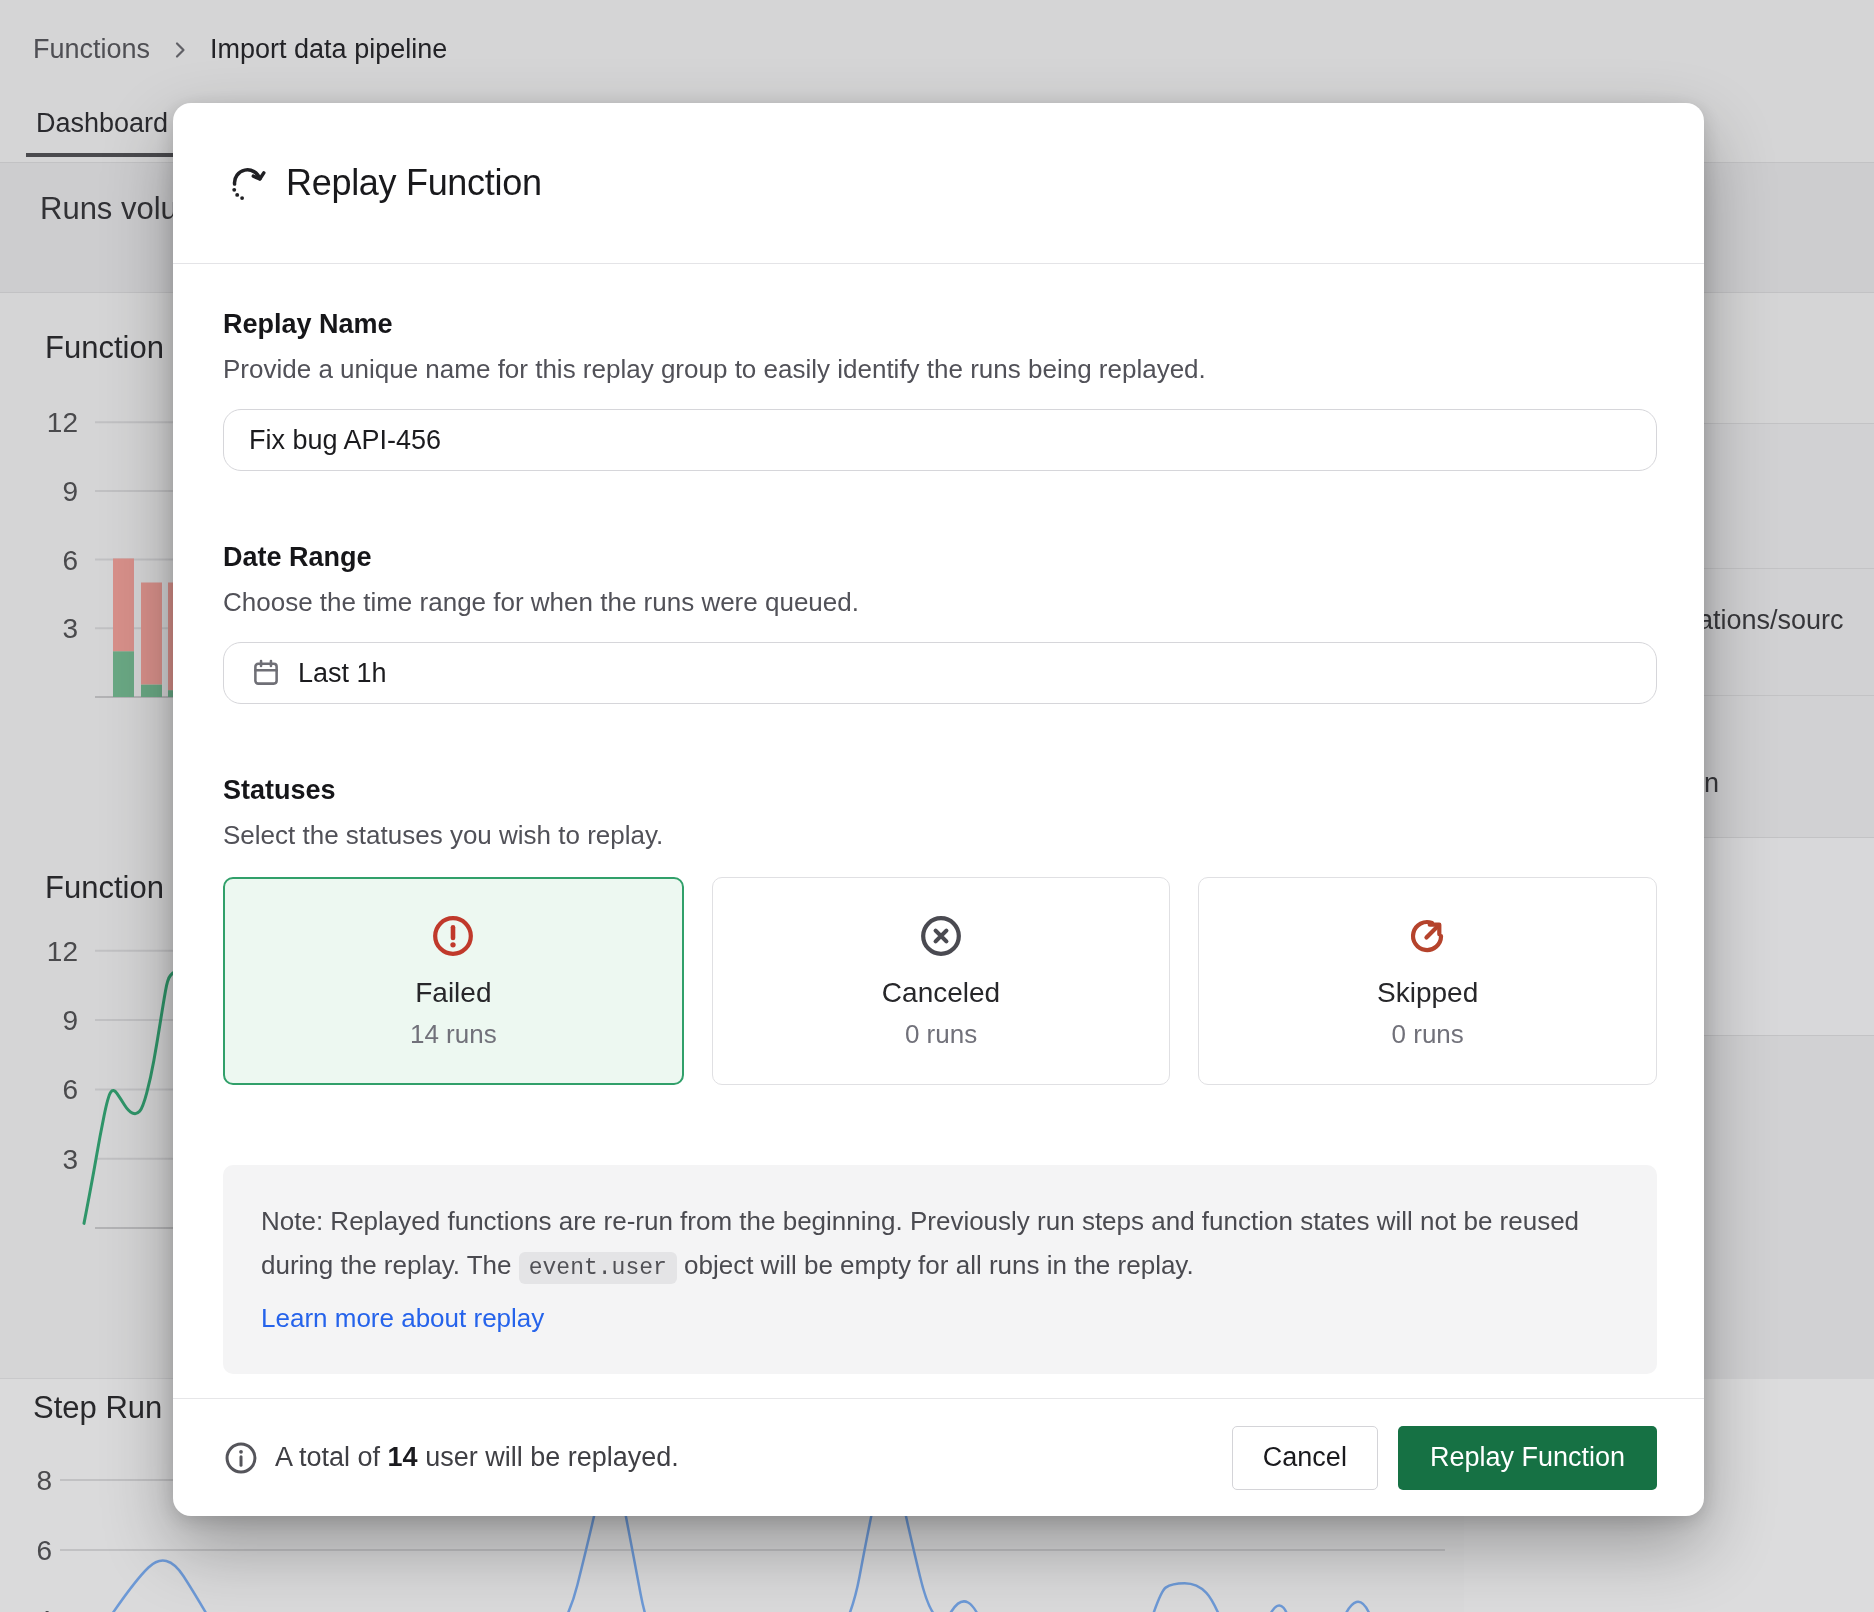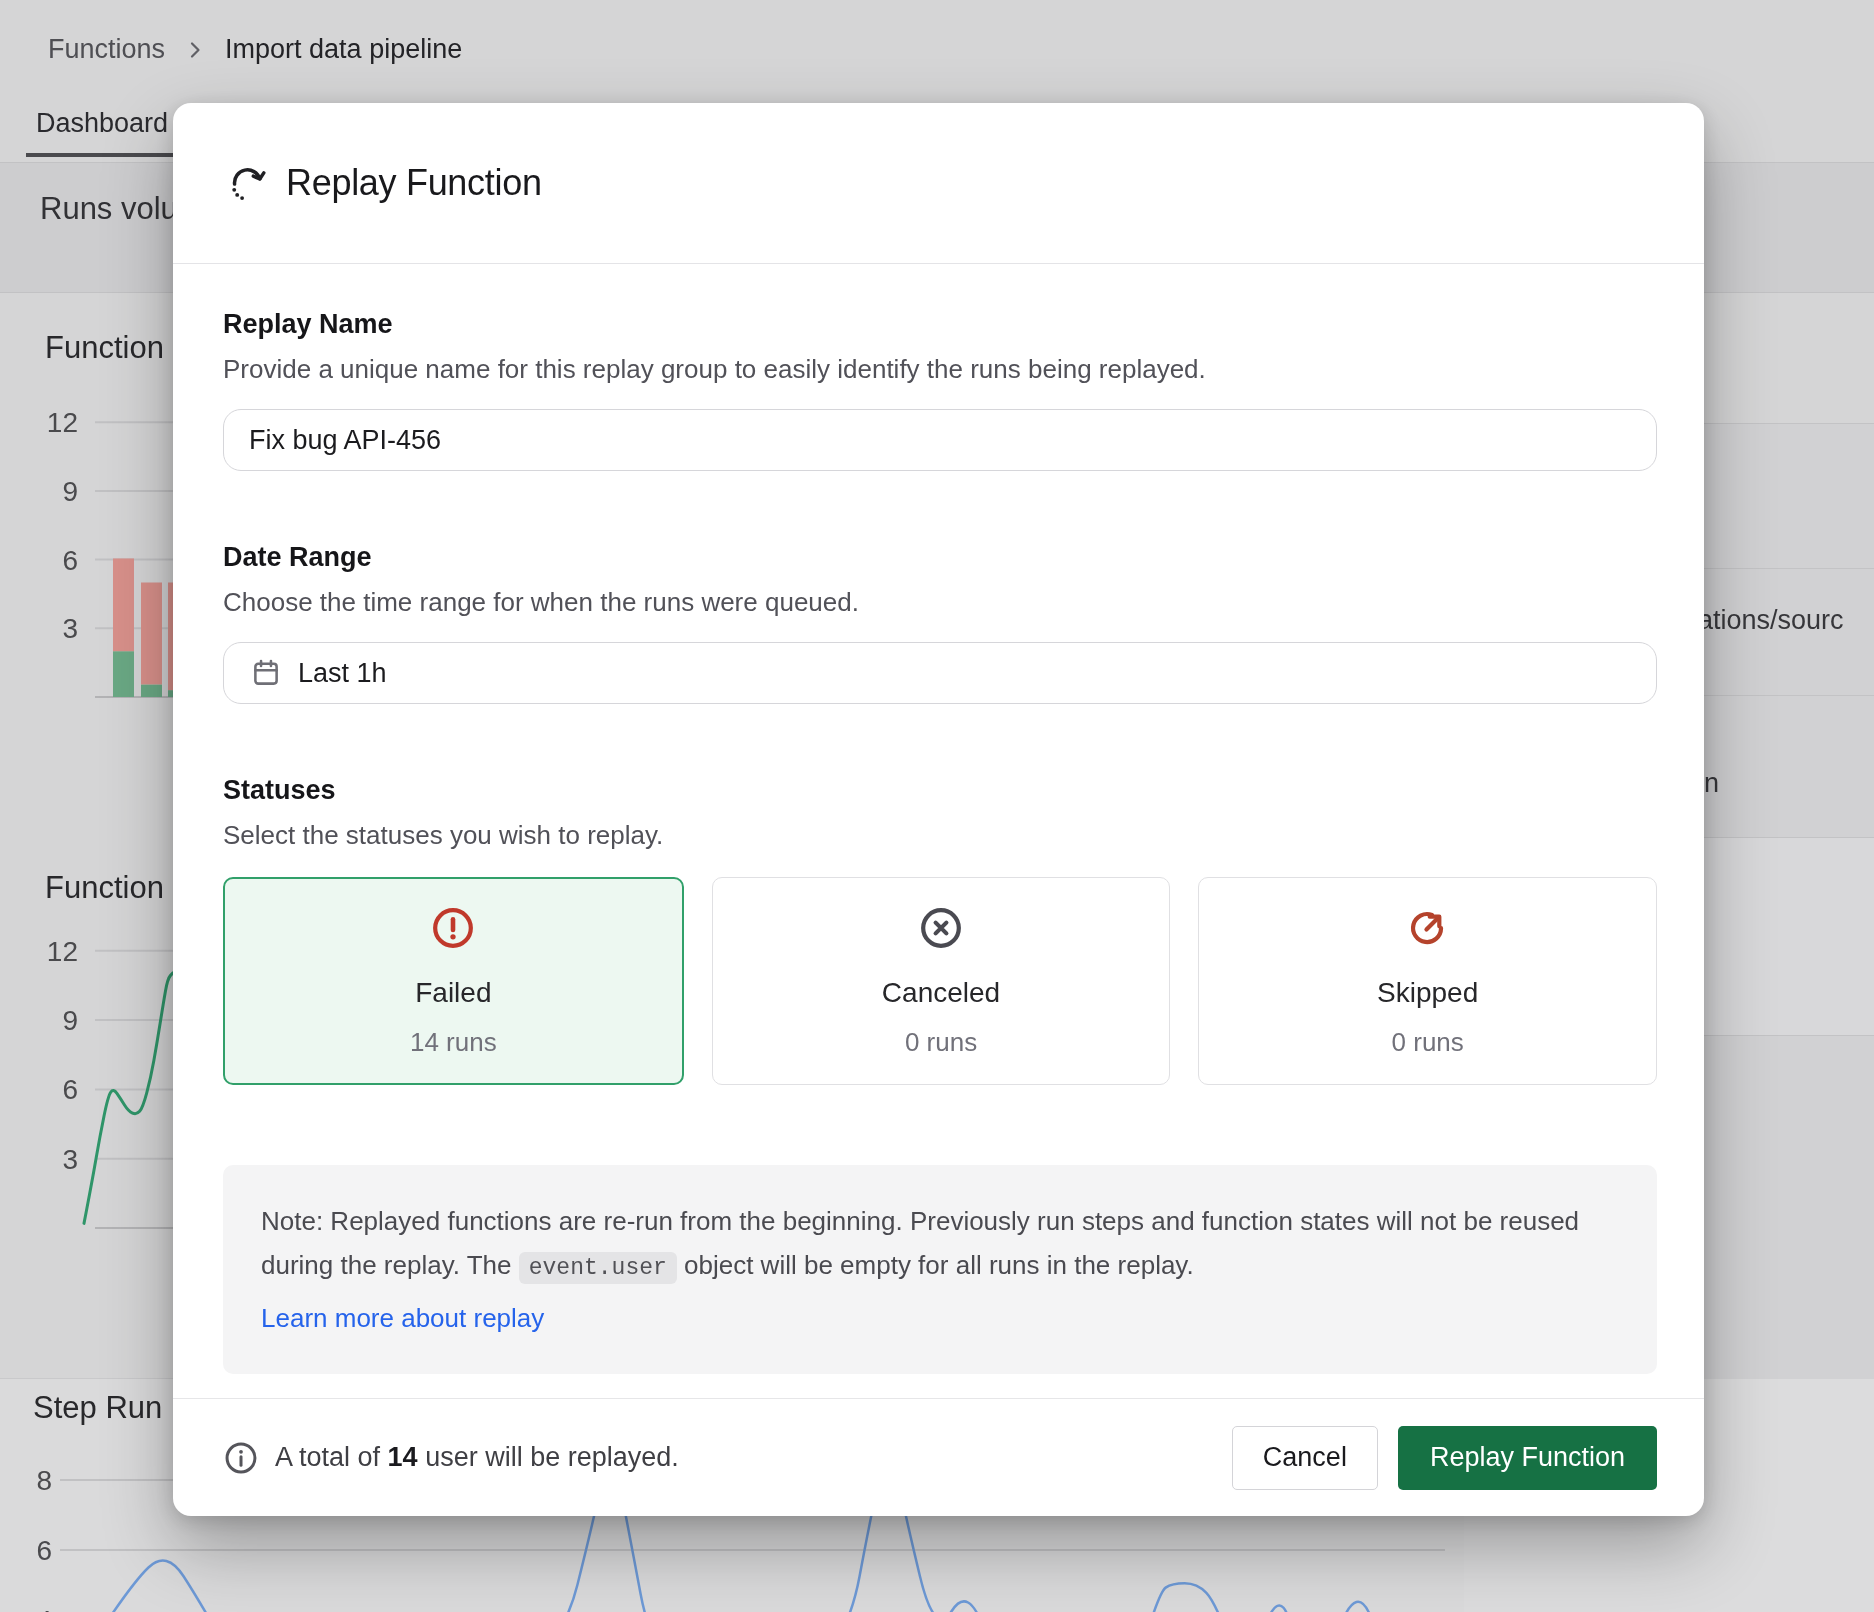--- a/index.html
+++ b/index.html
@@ -2,21 +2,21 @@
 <html><head>
 <meta charset="utf-8">
 <style>
   * { margin:0; padding:0; box-sizing:border-box; }
   html,body { background:#d5d5d6; }
   .stage { position:relative; width:1874px; height:1612px; overflow:hidden;
            font-family:"Liberation Sans", sans-serif; color:#2b2b2e; }
 
   
   .bg { position:absolute; inset:0; background:#d5d5d6; }
-  .bc { position:absolute; left:48px; top:34px; display:flex; align-items:center; gap:18px; }
+  .bc { position:absolute; left:33px; top:34px; display:flex; align-items:center; gap:18px; }
   .bc-a { font-size:27px; color:#4f4f54; }
   .bc-chev { width:24px; height:24px; }
   .bc-b { font-size:27px; color:#232327; font-weight:500; }
   .tab { position:absolute; left:36px; top:108px; font-size:27px; color:#2a2a2e; }
   .tab-underline { position:absolute; left:26px; top:153px; width:188px; height:4px; background:#4a4a4e; }
   .band { position:absolute; left:0; top:162px; width:100%; height:131px; background:#cdcdcf;
           border-top:1px solid #c2c2c4; border-bottom:1px solid #c2c2c4; }
   .band span { position:absolute; left:40px; top:28px; font-size:31px; color:#323236; }
   .ph { position:absolute; left:45px; font-size:31px; color:#28282b; }
   .ph3 { left:33px; }
@@ -44,21 +44,21 @@
   .flabel { font-size:27px; font-weight:700; color:#161619; line-height:33px; }
   .fdesc  { font-size:26px; color:#515158; line-height:32px; margin-top:12px; }
   .mt { margin-top:70px; }
   .input { margin-top:24px; height:62px; border:1.5px solid #d6d6da; border-radius:18px;
            display:flex; align-items:center; padding:0 25px; font-size:27px; color:#1b1b1e;
            background:#fff; gap:15px; cursor:text; }
   .cal-ic { width:34px; height:34px; flex:0 0 34px; }
 
   .cards { margin-top:26px; display:flex; gap:28px; }
   .card { flex:1 1 0; height:208px; border:1.5px solid #e0e0e3; border-radius:10px; background:#fff;
-          display:flex; flex-direction:column; align-items:center; justify-content:center; cursor:pointer;gap:8px; }
+          display:flex; flex-direction:column; align-items:center; justify-content:center; cursor:pointer; }
   .card.sel { border:2px solid #31a06a; background:#edf8f1; }
   .card svg { width:46px; height:46px; }
   .clabel { margin-top:18px; font-size:28px; font-weight:500; color:#27272a; }
   .cruns { margin-top:10px; font-size:26px; color:#71717a; }
 
   .note { margin-top:80px; background:#f4f4f5; border-radius:10px; padding:34px 38px; }
   .ntext { font-size:26px; line-height:44px; color:#4a4a50; max-width:1360px; }
   .ntext code { font-family:"Liberation Mono","DejaVu Sans Mono",monospace; font-size:23px;
                 background:#e4e4e6; color:#515156; padding:3px 10px; border-radius:6px; }
   .nlink { margin-top:6px; font-size:26px; line-height:44px; color:#2563eb; cursor:pointer; width:max-content; }

